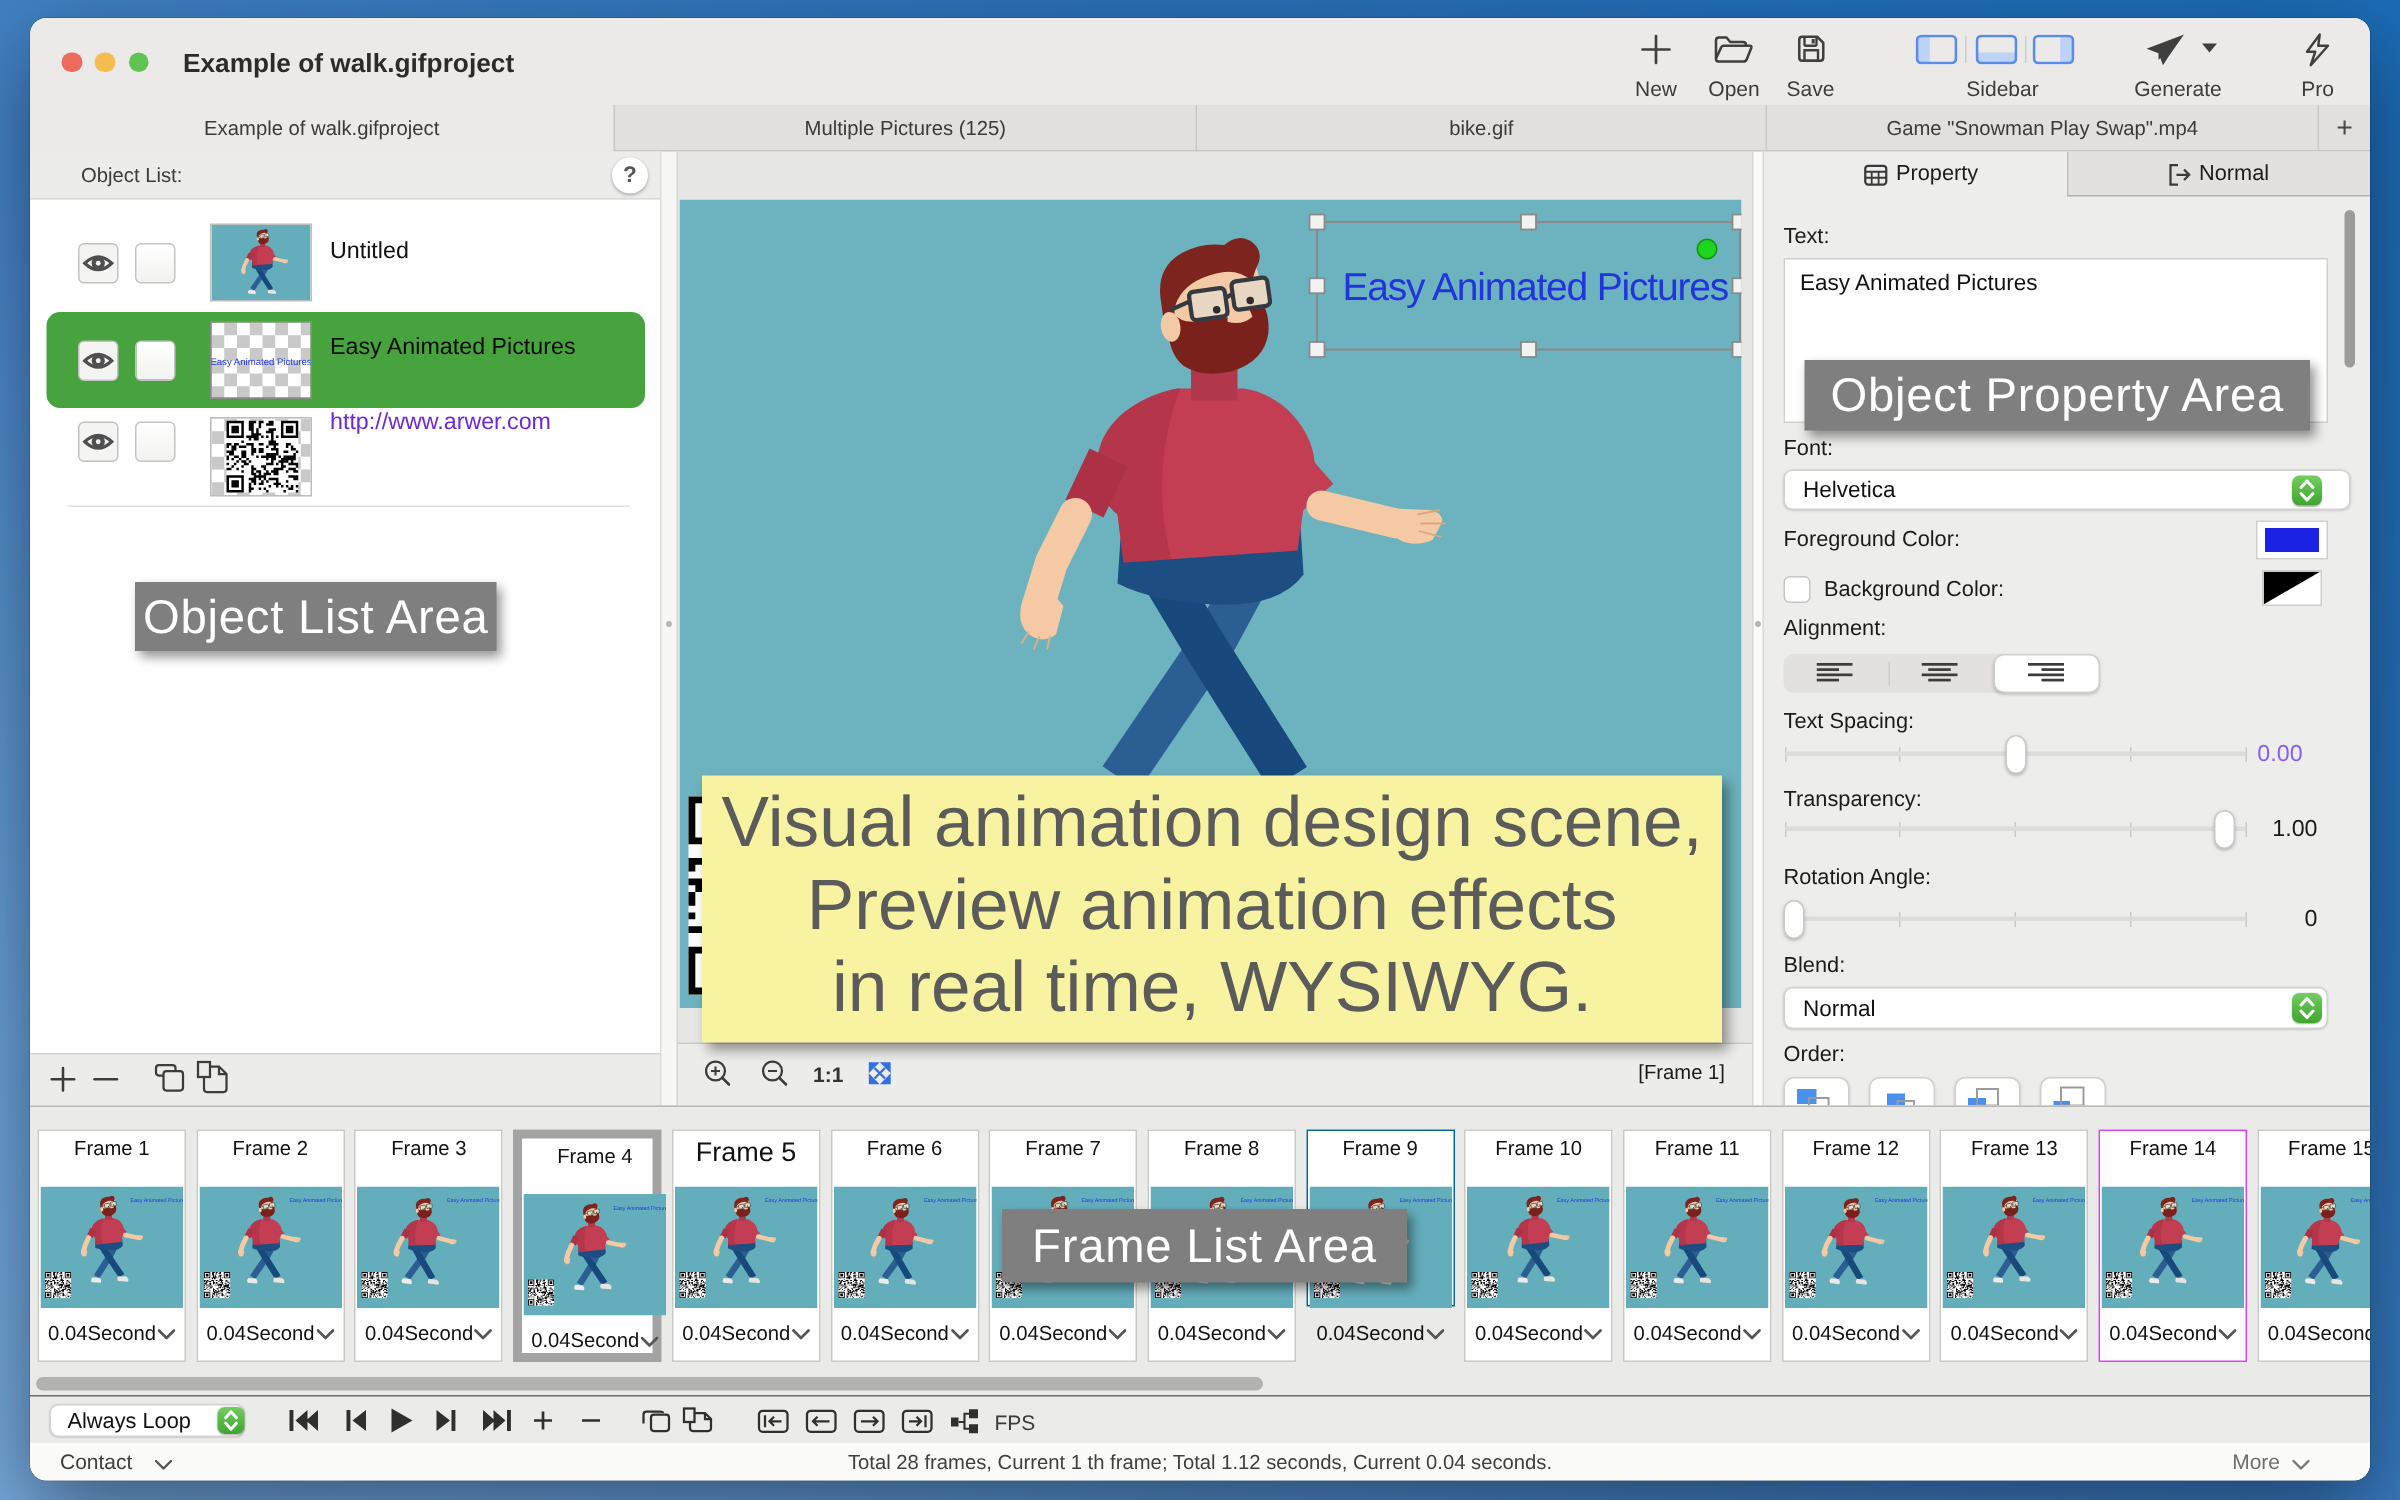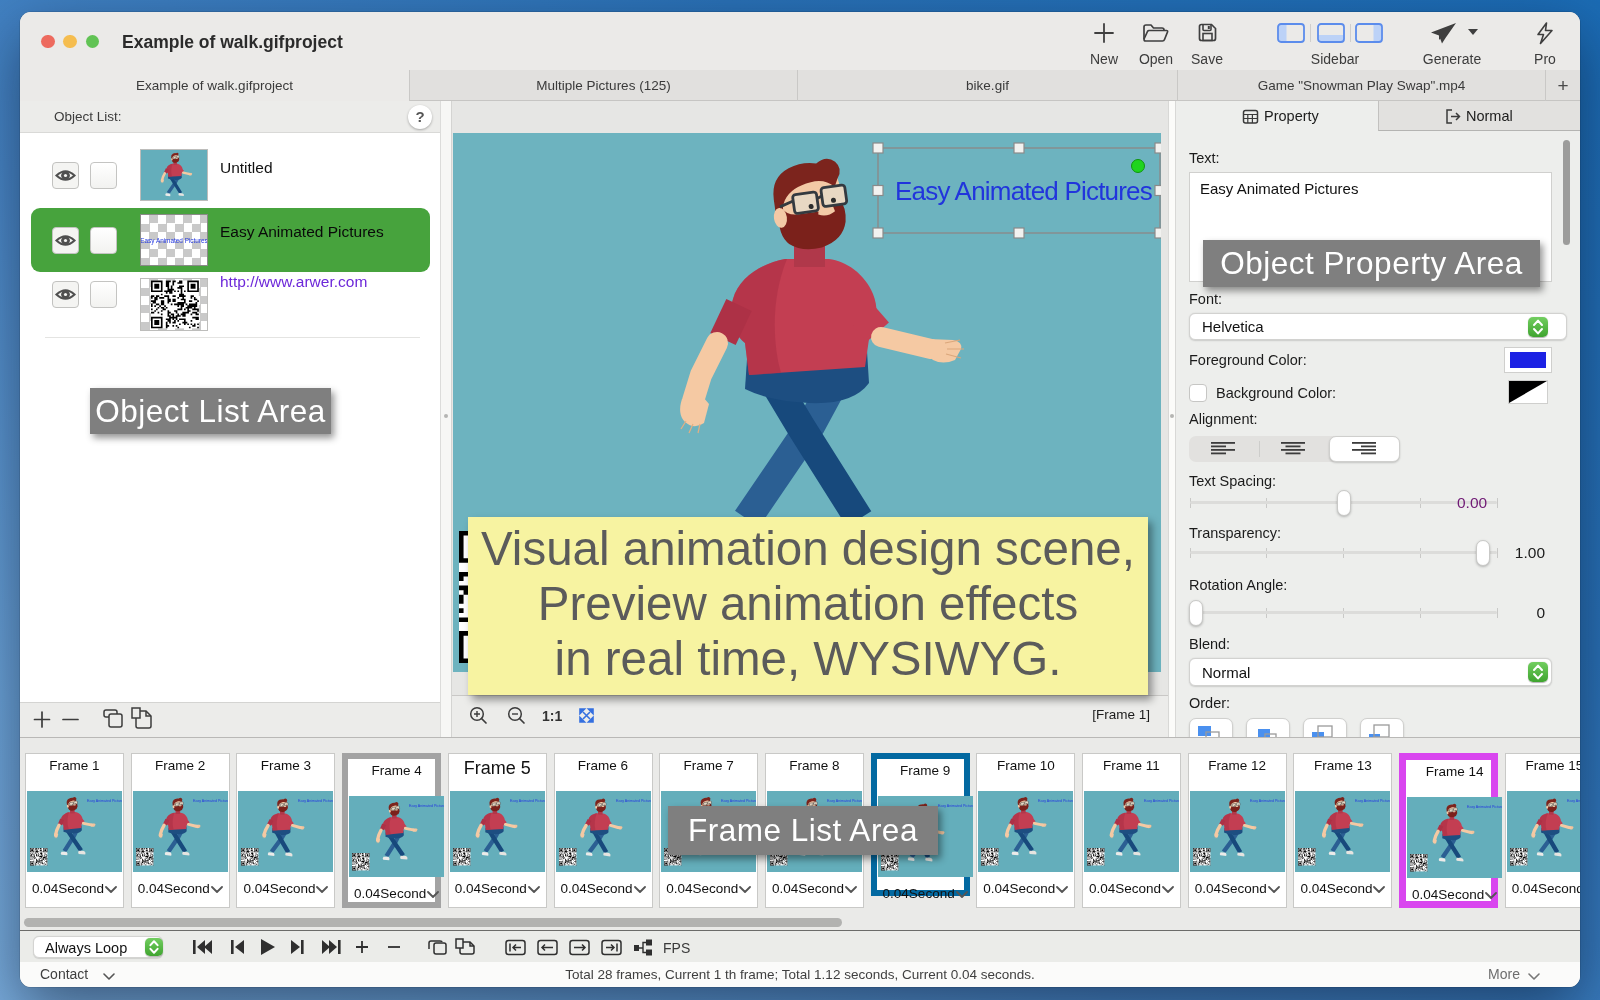--- a/index.html
+++ b/index.html
@@ -236,21 +236,21 @@
           <rect x="9" y="10.5" width="15" height="1.8" fill="#3c3c3c"></rect>
         </svg>
 <div class="abs" style="left:13px;top:372px;font-size:14.5px;color:#1b1b1b">Text Spacing:</div>
 <div style="position:absolute;left:13.5px;top:397px;width:1px;height:10px;background:#c9c9c7"></div>
         <div style="position:absolute;left:90.25px;top:397px;width:1px;height:10px;background:#c9c9c7"></div>
         <div style="position:absolute;left:167.0px;top:397px;width:1px;height:10px;background:#c9c9c7"></div>
         <div style="position:absolute;left:243.75px;top:397px;width:1px;height:10px;background:#c9c9c7"></div>
         <div style="position:absolute;left:320.5px;top:397px;width:1px;height:10px;background:#c9c9c7"></div>
         <div style="position:absolute;left:14px;top:400px;width:307px;height:3px;background:#dcdcda;border-radius:2px"></div>
 <div style="position:absolute;left:160.5px;top:389px;width:14px;height:26px;background:#fff;border:0.5px solid #c9c9c7;border-radius:7px;box-shadow:0 1px 2.5px rgba(0,0,0,.25)"></div>
-<div style="position:absolute;left:281px;top:393px;width:80px;text-align:left;font-size:15.5px;color:#701a75">0.00</div>
+<div style="position:absolute;left:304px;top:393px;width:80px;text-align:center;font-size:15.5px;color:#8b5cf6">0.00</div>
 <div class="abs" style="left:13px;top:424px;font-size:14.5px;color:#1b1b1b">Transparency:</div>
 <div style="position:absolute;left:13.5px;top:447px;width:1px;height:10px;background:#c9c9c7"></div>
         <div style="position:absolute;left:90.25px;top:447px;width:1px;height:10px;background:#c9c9c7"></div>
         <div style="position:absolute;left:167.0px;top:447px;width:1px;height:10px;background:#c9c9c7"></div>
         <div style="position:absolute;left:243.75px;top:447px;width:1px;height:10px;background:#c9c9c7"></div>
         <div style="position:absolute;left:320.5px;top:447px;width:1px;height:10px;background:#c9c9c7"></div>
         <div style="position:absolute;left:14px;top:450px;width:307px;height:3px;background:#dcdcda;border-radius:2px"></div>
 <div style="position:absolute;left:300.185px;top:439px;width:14px;height:26px;background:#fff;border:0.5px solid #c9c9c7;border-radius:7px;box-shadow:0 1px 2.5px rgba(0,0,0,.25)"></div>
 <div style="position:absolute;left:289px;top:443px;width:80px;text-align:right;font-size:15.5px;color:#1b1b1b">1.00</div>
 <div class="abs" style="left:13px;top:476px;font-size:14.5px;color:#1b1b1b">Rotation Angle:</div>
@@ -389,21 +389,21 @@
 <rect width="95" height="81" fill="#64aebb"></rect>
 <use href="#man" transform="translate(26,6) scale(0.149) rotate(0)"></use>
 <use href="#qr" transform="translate(3,57) scale(0.6)"></use>
 <text x="60" y="10.5" font-size="3.6" fill="#2438e0" font-family="Liberation Sans">Easy Animated Pictures</text>
 </svg>
 <div class="abs" style="left:6px;top:127px;font-size:13.5px;color:#111">0.04Second</div>
 <svg style="position:absolute;left:79px;top:132px" width="12" height="9">
           <polyline points="1,1 6.0,6.0 11,1" fill="none" stroke="#555" stroke-width="1.8" stroke-linecap="round" stroke-linejoin="round"></polyline>
         </svg>
 </div>
-<div class="abs" style="left:850.6px;top:15px;width:99px;height:143px;background:#fff;border:6px solid #0369a1">
+<div class="abs" style="left:850.6px;top:15px;width:99px;height:118px;background:#fff;border:1px solid #0369a1">
 <div class="abs" style="left:0;top:4px;width:97px;text-align:center;font-size:13.5px;color:#111">Frame 9</div>
 <svg class="abs" style="left:1px;top:37px" width="95" height="81" viewBox="0 0 95 81">
 <rect width="95" height="81" fill="#64aebb"></rect>
 <use href="#man" transform="translate(26,6) scale(0.149) rotate(2)"></use>
 <use href="#qr" transform="translate(3,57) scale(0.6)"></use>
 <text x="60" y="10.5" font-size="3.6" fill="#2438e0" font-family="Liberation Sans">Easy Animated Pictures</text>
 </svg>
 <div class="abs" style="left:6px;top:127px;font-size:13.5px;color:#111">0.04Second</div>
 <svg style="position:absolute;left:79px;top:132px" width="12" height="9">
           <polyline points="1,1 6.0,6.0 11,1" fill="none" stroke="#555" stroke-width="1.8" stroke-linecap="round" stroke-linejoin="round"></polyline>
@@ -454,21 +454,21 @@
 <rect width="95" height="81" fill="#64aebb"></rect>
 <use href="#man" transform="translate(26,6) scale(0.149) rotate(-2)"></use>
 <use href="#qr" transform="translate(3,57) scale(0.6)"></use>
 <text x="60" y="10.5" font-size="3.6" fill="#2438e0" font-family="Liberation Sans">Easy Animated Pictures</text>
 </svg>
 <div class="abs" style="left:6px;top:127px;font-size:13.5px;color:#111">0.04Second</div>
 <svg style="position:absolute;left:79px;top:132px" width="12" height="9">
           <polyline points="1,1 6.0,6.0 11,1" fill="none" stroke="#555" stroke-width="1.8" stroke-linecap="round" stroke-linejoin="round"></polyline>
         </svg>
 </div>
-<div class="abs" style="left:1379.1px;top:15px;width:99px;height:155px;background:#fff;border:7px solid #d946ef">
+<div class="abs" style="left:1379.1px;top:15px;width:99px;height:155px;background:#fff;border:1px solid #d946ef">
 <div class="abs" style="left:0;top:4px;width:97px;text-align:center;font-size:13.5px;color:#111">Frame 14</div>
 <svg class="abs" style="left:1px;top:37px" width="95" height="81" viewBox="0 0 95 81">
 <rect width="95" height="81" fill="#64aebb"></rect>
 <use href="#man" transform="translate(26,6) scale(0.149) rotate(0)"></use>
 <use href="#qr" transform="translate(3,57) scale(0.6)"></use>
 <text x="60" y="10.5" font-size="3.6" fill="#2438e0" font-family="Liberation Sans">Easy Animated Pictures</text>
 </svg>
 <div class="abs" style="left:6px;top:127px;font-size:13.5px;color:#111">0.04Second</div>
 <svg style="position:absolute;left:79px;top:132px" width="12" height="9">
           <polyline points="1,1 6.0,6.0 11,1" fill="none" stroke="#555" stroke-width="1.8" stroke-linecap="round" stroke-linejoin="round"></polyline>

